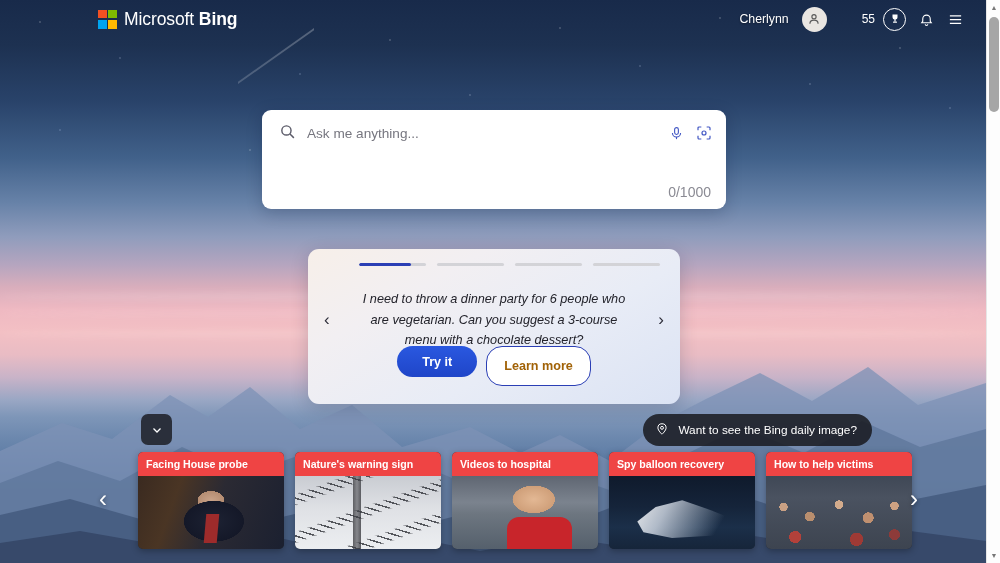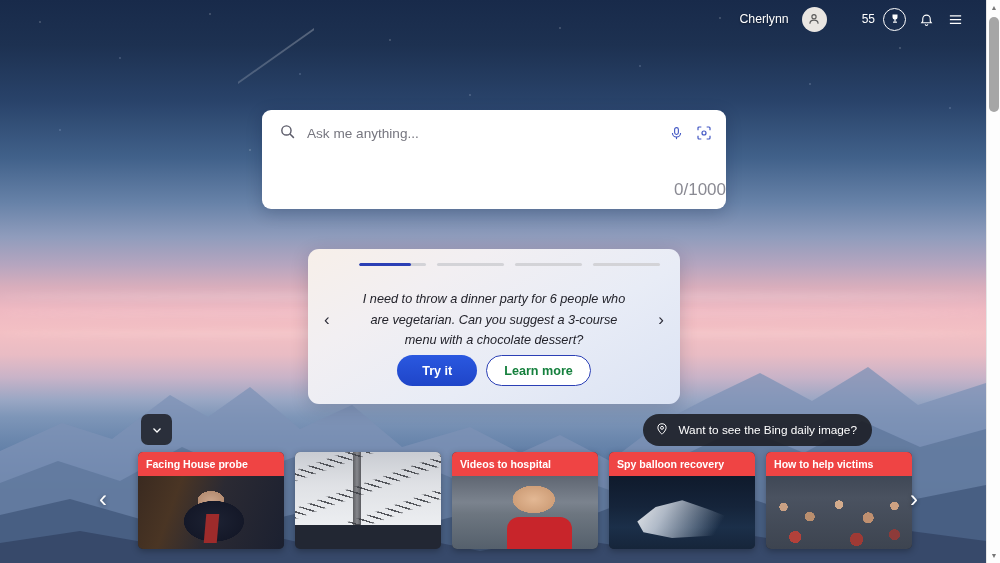--- a/index.html
+++ b/index.html
@@ -161,22 +161,22 @@
   .search-icon { color: #5a5a68; flex: 0 0 auto; margin-right: 11px; }
   .search-input {
     flex: 1 1 auto; border: none; outline: none; background: transparent;
     font-family: "Liberation Sans", sans-serif;
     font-size: 13.6px; color: #2b2b33;
   }
   .search-input::placeholder { color: #76767f; }
   .search-actions { display: flex; align-items: center; gap: 12px; flex: 0 0 auto; }
   .sa-icon { color: #4257c4; display: flex; }
   .counter {
-    position: absolute; right: 0; bottom: 9px;
-    font-size: 17px; color: #8a8a93;
+    position: absolute; right: 15px; bottom: 9px;
+    font-size: 14px; color: #8a8a93;
   }
 
   
   .suggest {
     position: absolute; left: 308px; top: 249px;
     width: 372px; height: 155px;
     border-radius: 11px; overflow: hidden;
     background: linear-gradient(150deg, #f7efe9 0%, #f2eff2 28%, #e8ecf6 62%, #dbe3f4 100%);
     box-shadow: 0 4px 18px rgba(10,20,50,.18);
   }
@@ -205,23 +205,23 @@
     display: flex; justify-content: center; gap: 9px;
   }
   .btn-try {
     min-width: 80px; height: 31px; padding: 0 22px;
     border: none; border-radius: 16px; cursor: pointer;
     background: linear-gradient(180deg, #2a58e0 0%, #1f45c8 100%);
     color: #fff; font-size: 12.6px; font-weight: 700;
     font-family: "Liberation Sans", sans-serif;
   }
   .btn-learn {
-    min-width: 80px; height: 31px; padding: 0 17px;
+    min-width: 80px; height: 40px; padding: 0 17px;
     border: 1.3px solid #2b3fb5; border-radius: 16px; cursor: pointer;
-    background: #fff; color: #15803d; font-size: 12.6px; font-weight: 600;
+    background: #fff; color: #a16207; font-size: 12.6px; font-weight: 600;
     font-family: "Liberation Sans", sans-serif;
     text-align: right;
   }
 
   
   .daily-pill {
     position: absolute; right: 128px; top: 414px;
     height: 32px; padding: 0 15px 0 12px;
     display: flex; align-items: center; gap: 9px;
     background: rgba(24,26,32,.86); border-radius: 16px;
@@ -342,20 +342,32 @@
 
     <svg class="mtn" viewBox="0 0 986 220" preserveAspectRatio="none" width="986" height="220">
       <path d="M0,108 L62,80 L112,96 L170,52 L208,74 L250,44 L300,86 L352,62 L402,104 L470,84 L520,110 L560,92 L610,118 L660,80 L706,56 L760,30 L812,58 L868,24 L918,62 L986,40 L986,220 L0,220 Z" fill="#7d92b5" opacity=".75"></path>
       <path d="M0,140 L58,118 L120,138 L182,104 L244,132 L300,112 L362,146 L430,126 L494,152 L560,130 L618,150 L684,112 L742,84 L804,110 L862,78 L920,104 L986,86 L986,220 L0,220 Z" fill="#5f779c" opacity=".82"></path>
       <path d="M0,172 L70,156 L140,176 L210,150 L282,174 L350,158 L420,182 L492,164 L560,184 L628,158 L700,140 L770,162 L840,136 L906,158 L986,142 L986,220 L0,220 Z" fill="#465c80" opacity=".9"></path>
       <path d="M0,200 L80,188 L160,202 L240,186 L320,204 L400,192 L480,208 L560,194 L640,206 L720,188 L800,200 L880,184 L986,198 L986,220 L0,220 Z" fill="#37496a"></path>
     </svg>
   </div>
 
   <div class="header">
+    <div class="logo-wrap">
+      <div class="ms-squares">
+        <i class="ms-r"></i>
+          <i class="ms-g"></i>
+          <i class="ms-b"></i>
+          <i class="ms-y"></i>
+      </div>
+      <div class="brand">
+        <span>Microsoft</span>
+        <b>Bing</b>
+      </div>
+    </div>
 
 
     <div class="header-right">
       <span class="user-name">Cherlynn</span>
       <div class="avatar">
         <svg width="14" height="14" viewBox="0 0 24 24" fill="none" stroke="currentColor" stroke-width="2">
           <circle cx="12" cy="8" r="3.6"></circle>
             <path d="M5 20c0-3.9 3.1-6.2 7-6.2s7 2.3 7 6.2"></path>
         </svg>
       </div>
@@ -454,20 +466,21 @@
     </span>
     <span>Want to see the Bing daily image?</span>
   </div>
 
   <div class="cards">
     <div class="card">
       <div class="card-title">Facing House probe</div>
       <div class="card-img img-hearing"></div>
     </div>
     <div class="card">
+      <div class="card-title">Nature's warning sign</div>
       <div class="card-img img-birds"></div>
     </div>
     <div class="card">
       <div class="card-title">Videos to hospital</div>
       <div class="card-img img-stadium"></div>
     </div>
     <div class="card">
       <div class="card-title">Spy balloon recovery</div>
       <div class="card-img img-balloon"></div>
     </div>

